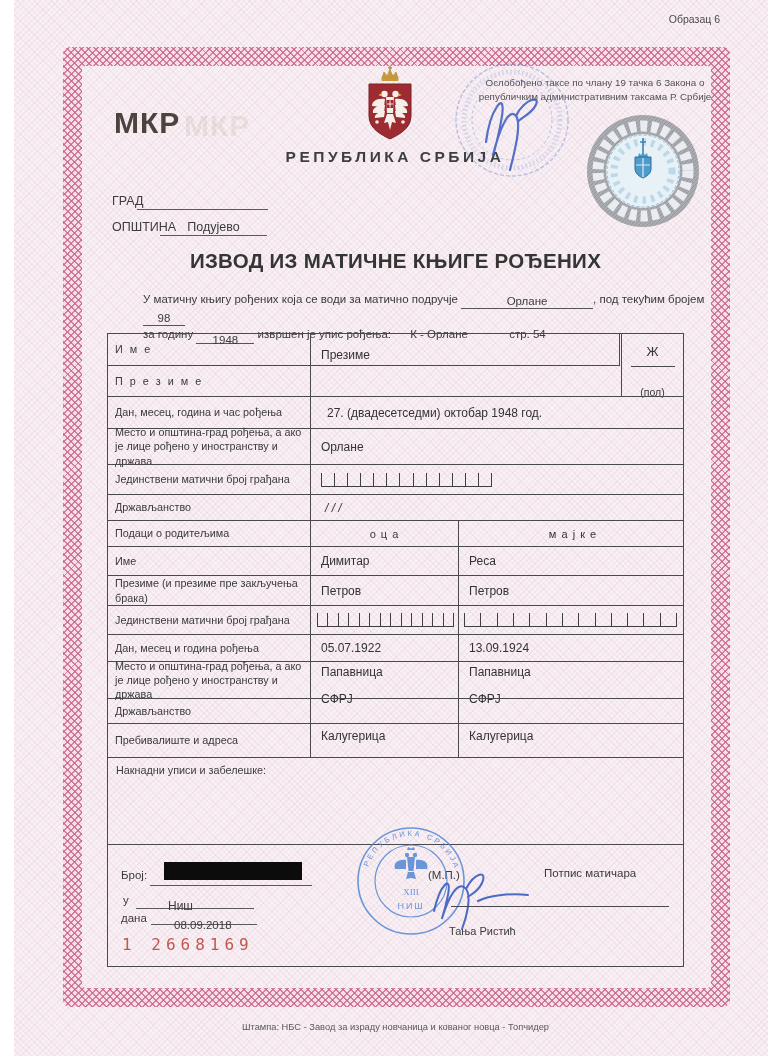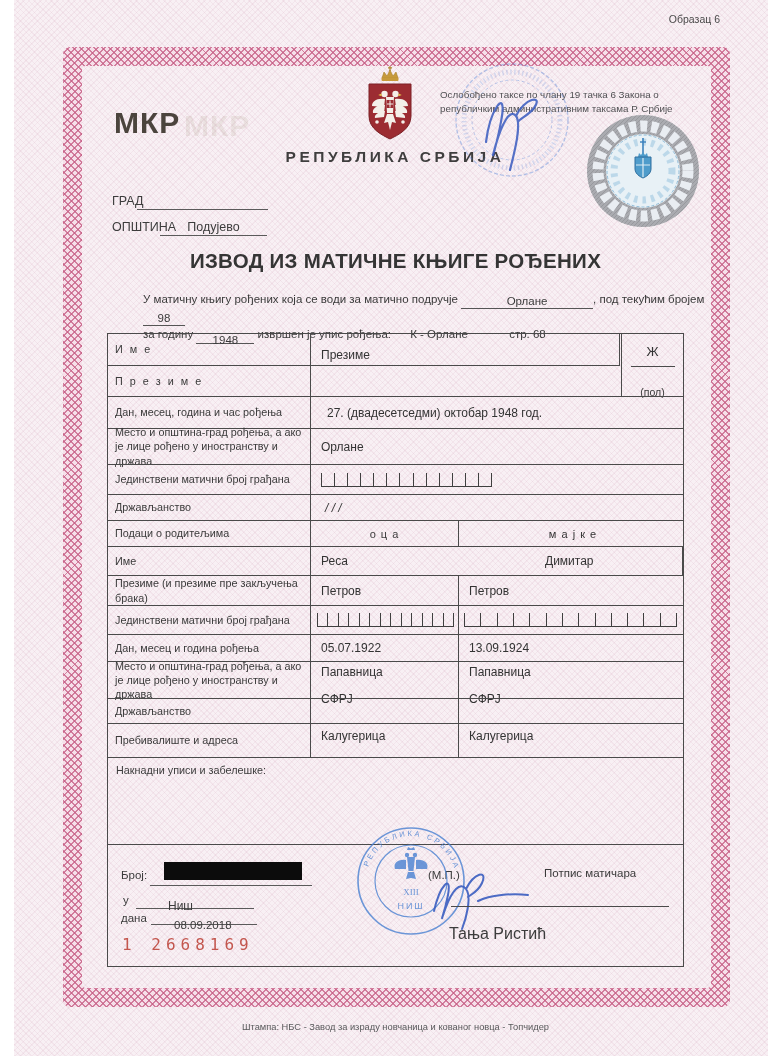--- a/index.html
+++ b/index.html
@@ -91,21 +91,21 @@
       <path d="M27,50 l-3,9 4,-1 2,8 2,-8 4,1 -3,-9 z" fill="#f4efe9"></path>
       <circle cx="17" cy="58" r="1.8" fill="#f4efe9"></circle>
       <circle cx="43" cy="58" r="1.8" fill="#f4efe9"></circle>
       <rect x="26.5" y="36" width="7" height="8" fill="#9c2c32"></rect>
       <path d="M30,36.5 v7 M27,40 h6" stroke="#f4efe9" stroke-width="1"></path>
     </svg>
   </div>
 
   <div class="abs country" style="left:270px;top:148px;">РЕПУБЛИКА СРБИЈА</div>
 
-  <div class="abs taxnote" style="left:440px;top:88px;">
+  <div class="abs taxnote" style="left:440px;top:76px;text-align:center;">
     <div>Ослобођено таксе по члану 19 тачка 6 Закона о</div>
     <div>републичким административним таксама Р. Србије</div>
   </div>
 
   <div class="abs" style="left:448px;top:50px;">
     <svg viewBox="0 0 130 150" width="130" height="150">
       <g stroke="#5b87d8" fill="none" opacity="0.42">
         <circle cx="64" cy="70" r="56" stroke-width="1.4" stroke-dasharray="4 2"></circle>
         <circle cx="64" cy="70" r="48" stroke-width="5" stroke-dasharray="1.5 2.5" opacity="0.55"></circle>
         <circle cx="64" cy="70" r="40" stroke-width="1" stroke-dasharray="3 2.5"></circle>
@@ -149,21 +149,21 @@
     <div>
       <span>У матичну књигу рођених која се води за матично подручје</span>
       <span class="fill" style="width:132px;"><i>Орлане</i></span><span>, под текућим бројем</span>
       <span class="fill" style="width:42px;"><i>98</i></span>
     </div>
     <div>
       <span>за годину</span>
       <span class="fill struck" style="width:58px;"><i>1948</i></span>
       <span>извршен је упис рођења:</span>
       <span style="margin-left:16px;">К - Орлане</span>
-      <span style="margin-left:38px;">стр. 68</span>
+      <span style="margin-left:38px;">стр. 54</span>
     </div>
   </div>
 
   <div class="tb">
 
     <div class="r" style="height:32px;">
       <div class="c lab bb" style="letter-spacing:2px;">И м е</div>
       <div class="c val bb bottomalign" style="width:309px;flex:none;border-right:1.1px solid #4a4a4a;">Презиме</div>
       <div style="width:62px;"></div>
     </div>
@@ -216,22 +216,22 @@
     </div>
 
     <div class="r bt" style="height:26px;">
       <div class="c lab">Подаци о родитељима</div>
       <div class="c fcol colhead">о ц а</div>
       <div class="c val colhead">м а ј к е</div>
     </div>
 
     <div class="r bt" style="height:29px;">
       <div class="c lab">Име</div>
+      <div class="c fcol val" style="flex:none;">Димитар</div>
       <div class="c val">Реса</div>
-      <div class="c fcol val" style="flex:none;">Димитар</div>
     </div>
 
     <div class="r bt" style="height:30px;">
       <div class="c lab">Презиме (и презиме пре закључења брака)</div>
       <div class="c fcol val" style="flex:none;">Петров</div>
       <div class="c val">Петров</div>
     </div>
 
     <div class="r bt" style="height:29px;">
       <div class="c lab">Јединствени матични број грађана</div>
@@ -346,18 +346,18 @@
         </svg>
       </div>
 
       <div class="abs" style="left:308px;top:6px;">
         <svg viewBox="0 0 140 90" width="140" height="90">
           <path d="M18,60 C24,34 36,22 32,44 C28,64 22,78 30,56 C36,40 44,30 50,38 C56,46 50,68 46,78 M50,38 C58,22 72,18 66,32 C62,41 54,44 52,46 M62,50 C74,44 96,42 112,44" stroke="#3d5fc0" stroke-width="2" fill="none" opacity="0.92" stroke-linecap="round"></path>
         </svg>
       </div>
       <div class="abs hline" style="left:343px;top:61px;width:218px;border-color:#4a4a4a;"></div>
       <div class="abs blbl" style="left:436px;top:22px;">Потпис матичара</div>
-      <div class="abs" style="left:341px;top:80px;font-size:16px;">Тања Ристић</div>
+      <div class="abs" style="left:341px;top:80px;font-size:11px;">Тања Ристић</div>
     </div>
   </div>
 
   <div class="abs footer" style="left:107px;top:1022px;">Штампа: НБС - Завод за израду новчаница и кованог новца - Топчидер</div>
 </div>
 
 </body></html>

